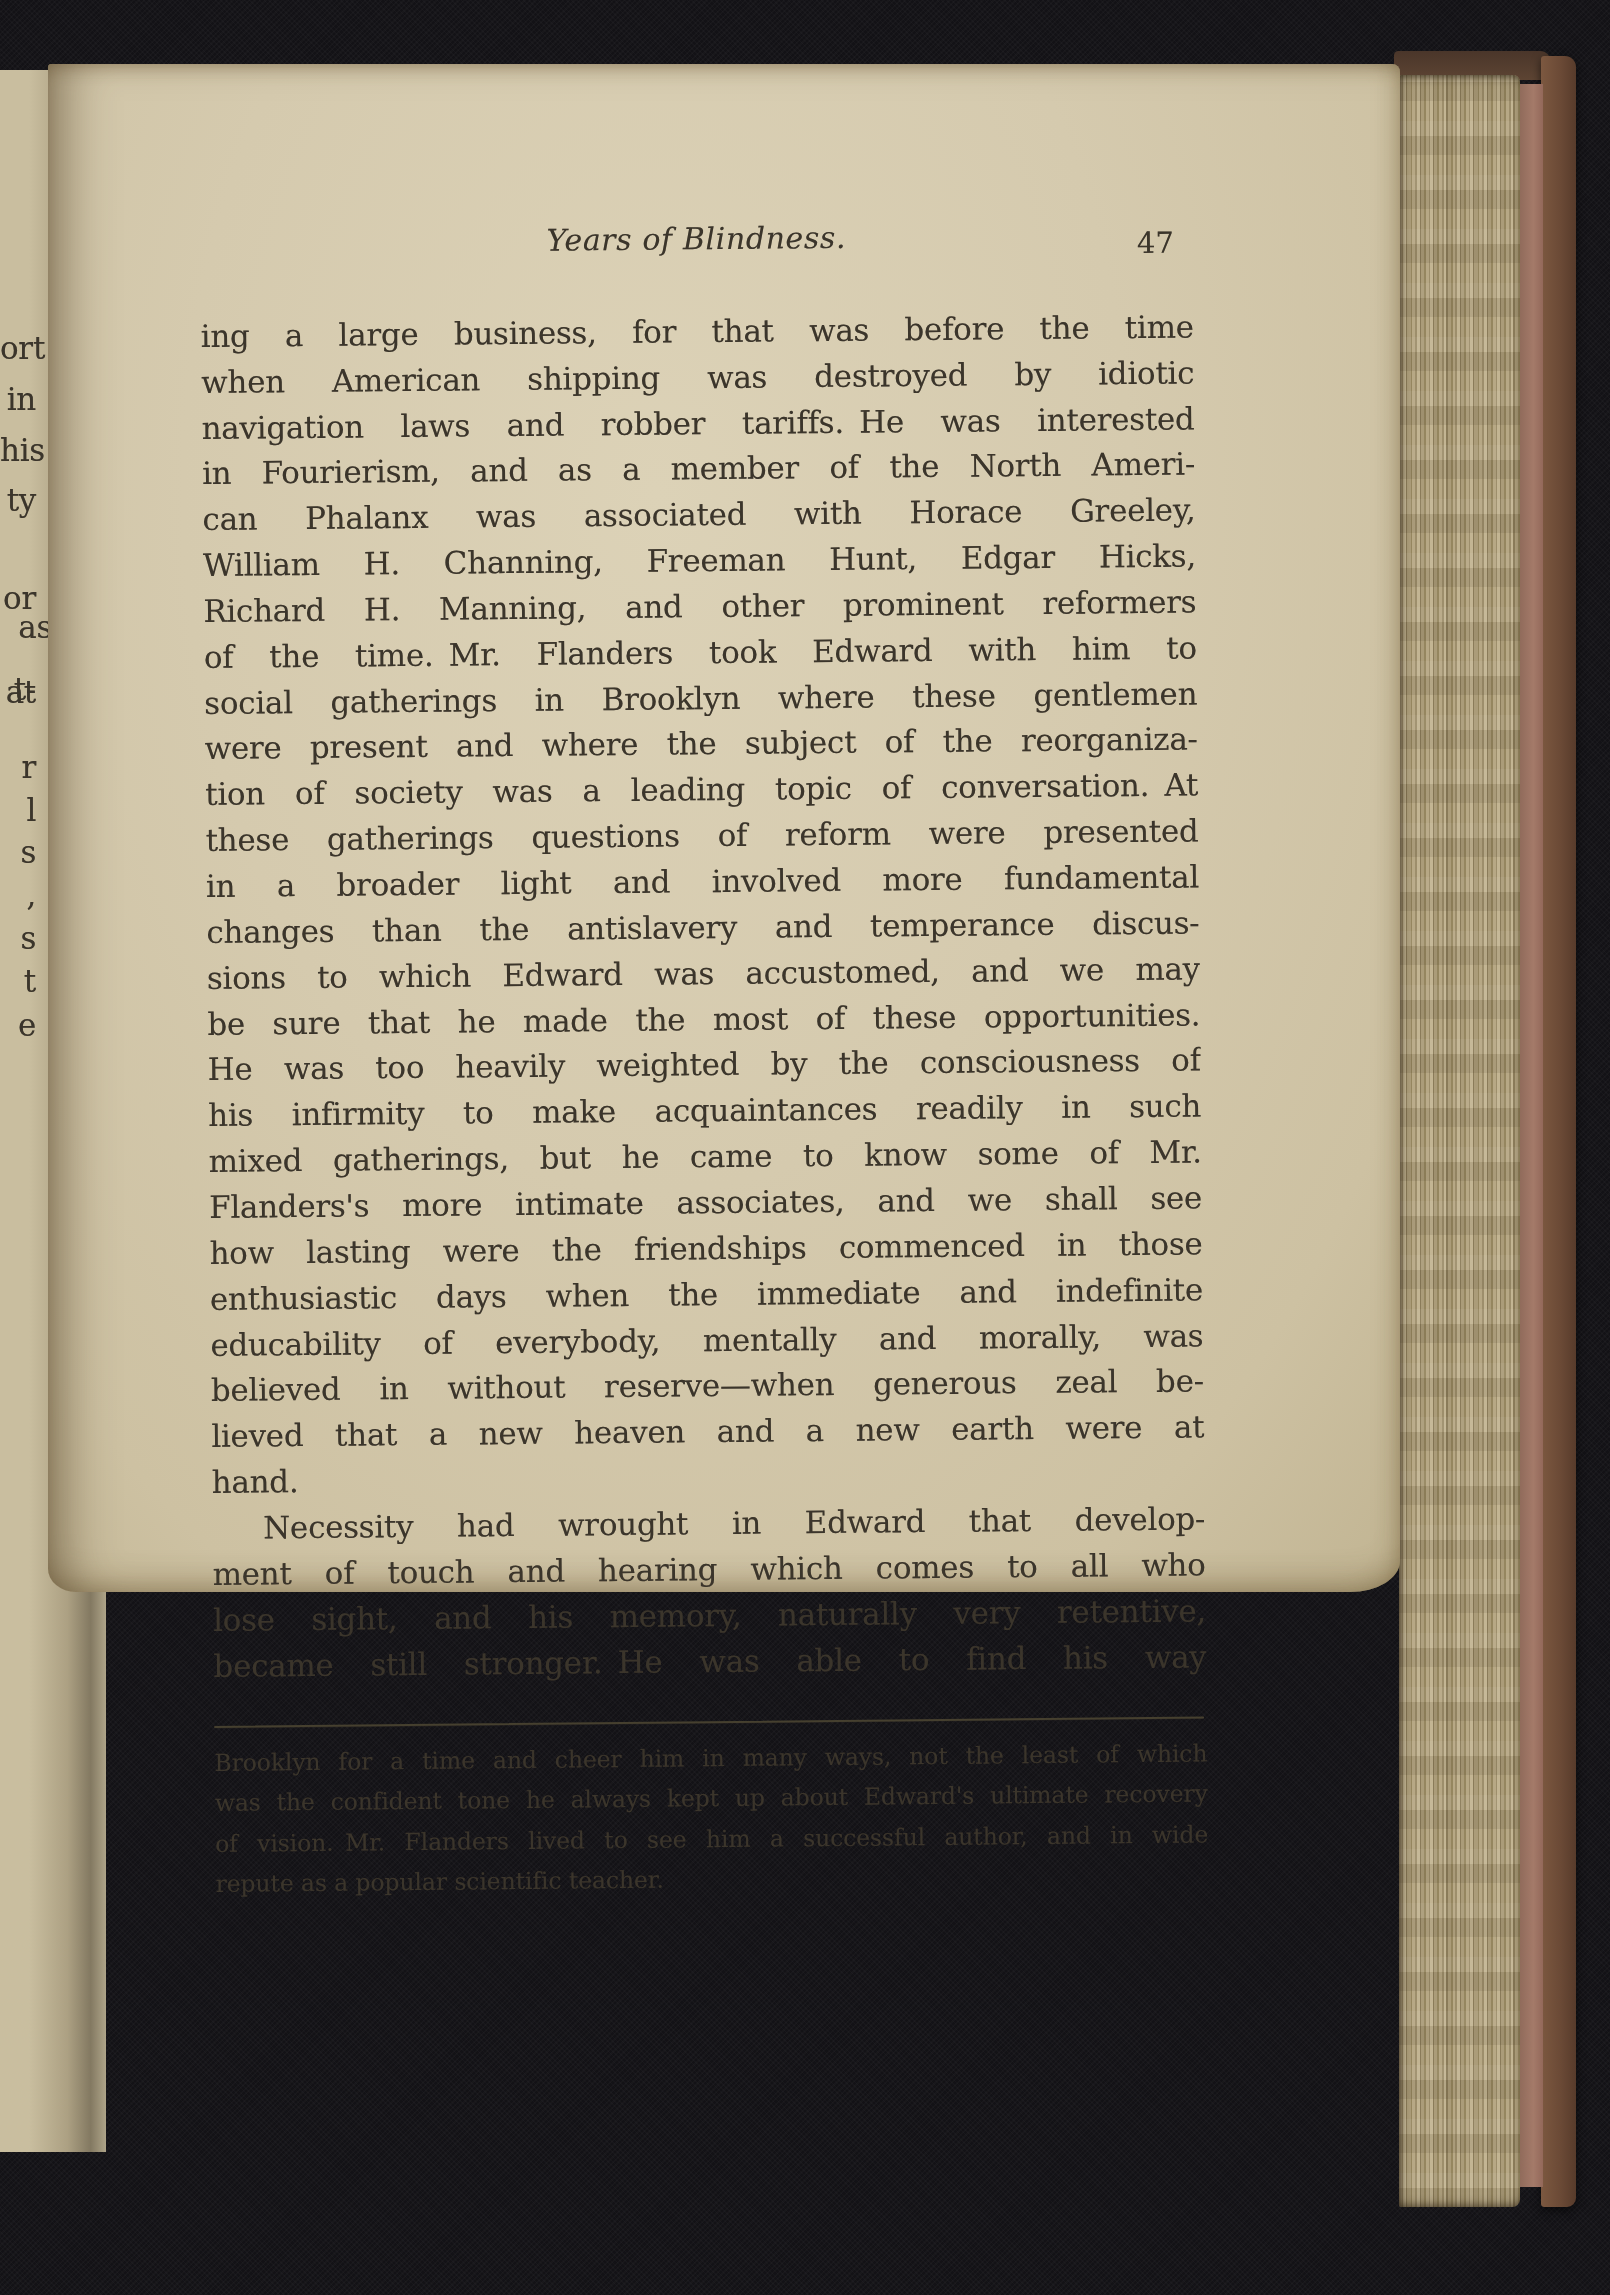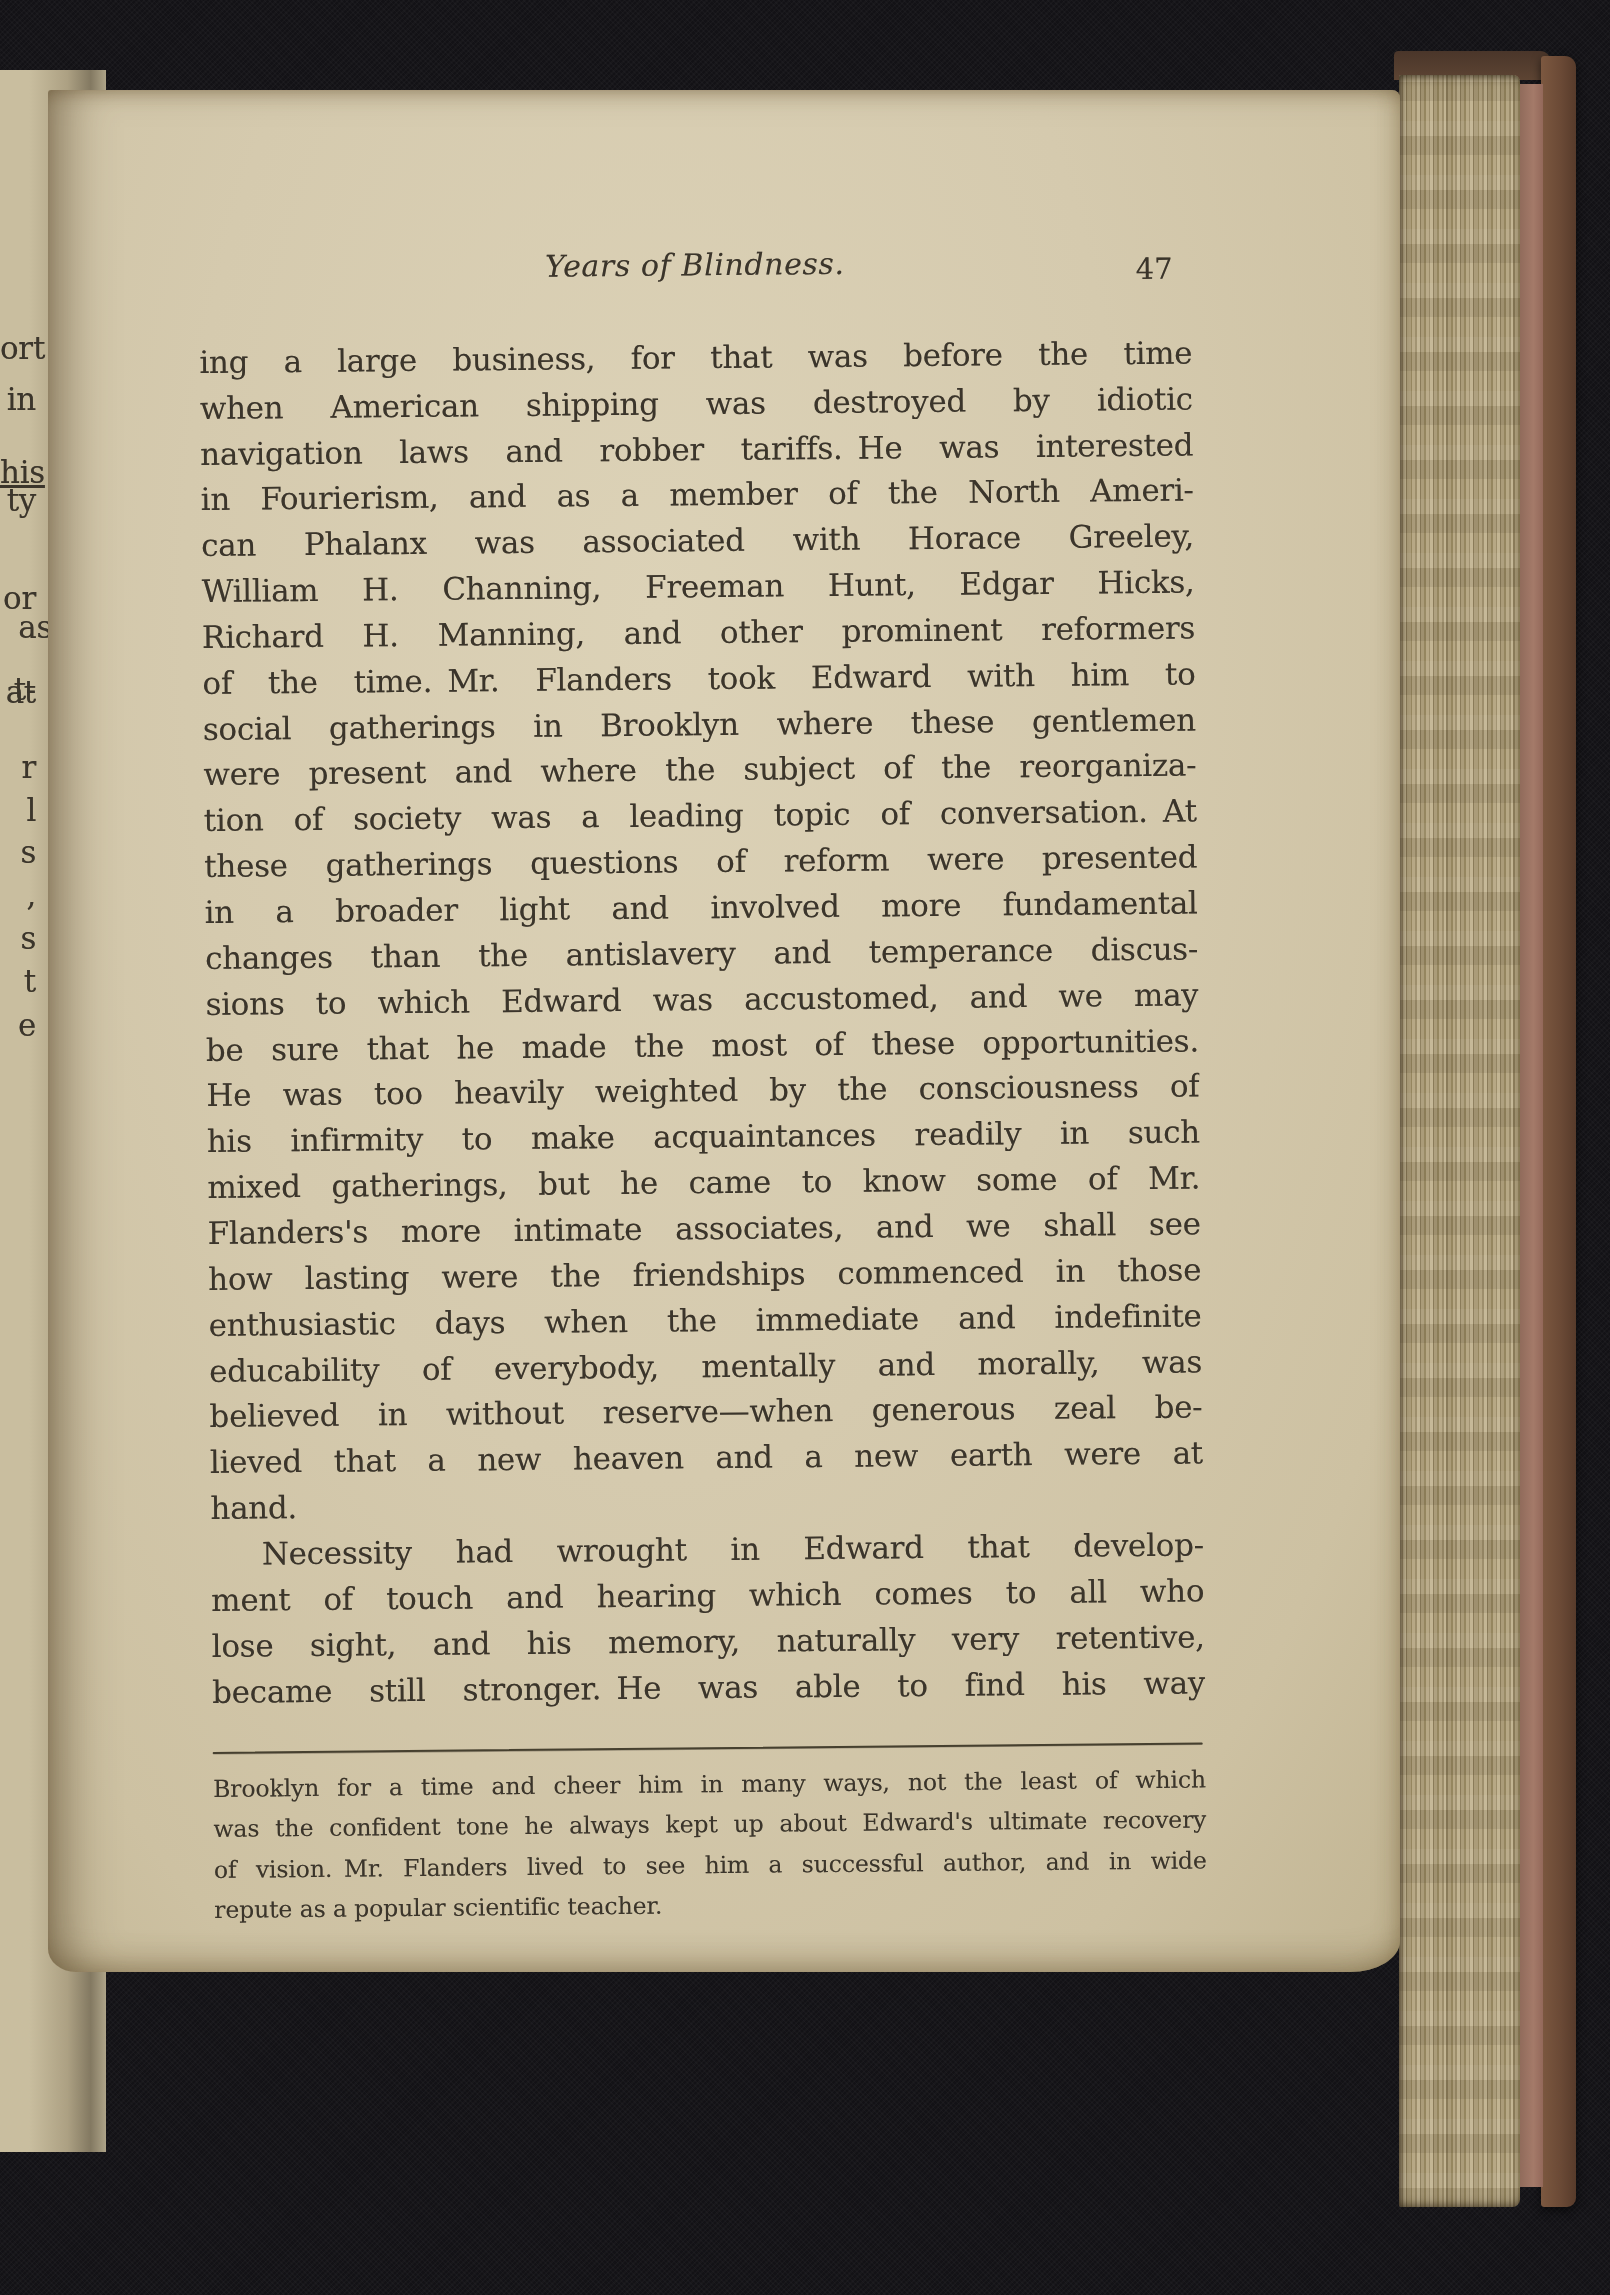--- a/index.html
+++ b/index.html
@@ -51,21 +51,21 @@
   }
   .fragments{left:0;top:0;width:39px;height:2295px;}
   .frag{
     position:absolute;left:0;width:36px;text-align:right;
     font-size:31px;color:#3b352b;letter-spacing:-0.3px;
     text-shadow:0 0 0.6px rgba(59,53,43,.45);
   }
 
   
   .page{
-    left:48px;top:90px;width:1352px;height:1882px;
+    left:48px;top:64px;width:1352px;height:1528px;
     background:radial-gradient(ellipse at 45% 28%, #dcd2b7 0%, #d5caae 45%, #cdc1a2 80%, #c1b492 100%);
     border-radius:3.4px 7.8px 50px 28px / 3.4px 7.8px 31px 23.5px;
     box-shadow:
       inset 39px 0 50px -22.4px rgba(70,52,25,.5),
       inset -14.5px 0 26px -13.4px rgba(110,90,50,.4),
       inset 0 -19px 34px -14.5px rgba(110,90,50,.45),
       inset 0 11.2px 20px -11.2px rgba(90,66,32,.45);
   }
   .text-layer{
     position:absolute;left:0;top:0;width:100%;height:100%;
@@ -114,21 +114,21 @@
 <div class="abs cover-top-band"></div>
 <div class="abs book-cover"></div>
 <div class="abs cover-inner-strip"></div>
 <div class="abs fore-edge"></div>
 
 <div class="abs prev-page"></div>
 <div class="abs gutter-crease"></div>
 <div class="abs fragments" id="fragments">
     <div class="frag" style="top: 330px;">ort</div>
     <div class="frag" style="top: 381px;">in</div>
-    <div class="frag" style="top: 454px; text-decoration: underline;">his</div>
+    <div class="frag" style="top: 432px;">his</div>
     <div class="frag" style="top: 482px;">ty</div>
     <div class="frag" style="top: 580px; text-align: right;">or</div>
     <div class="frag" style="top: 609px; margin-left: 16px;">as</div>
     <div class="frag" style="top: 671px;">t-</div>
     <div class="frag" style="top: 674px;">at</div>
     <div class="frag" style="top: 749px;">r</div>
     <div class="frag" style="top: 792px;">l</div>
     <div class="frag" style="top: 834px;">s</div>
     <div class="frag" style="top: 877px;">,</div>
     <div class="frag" style="top: 920px;">s</div>

